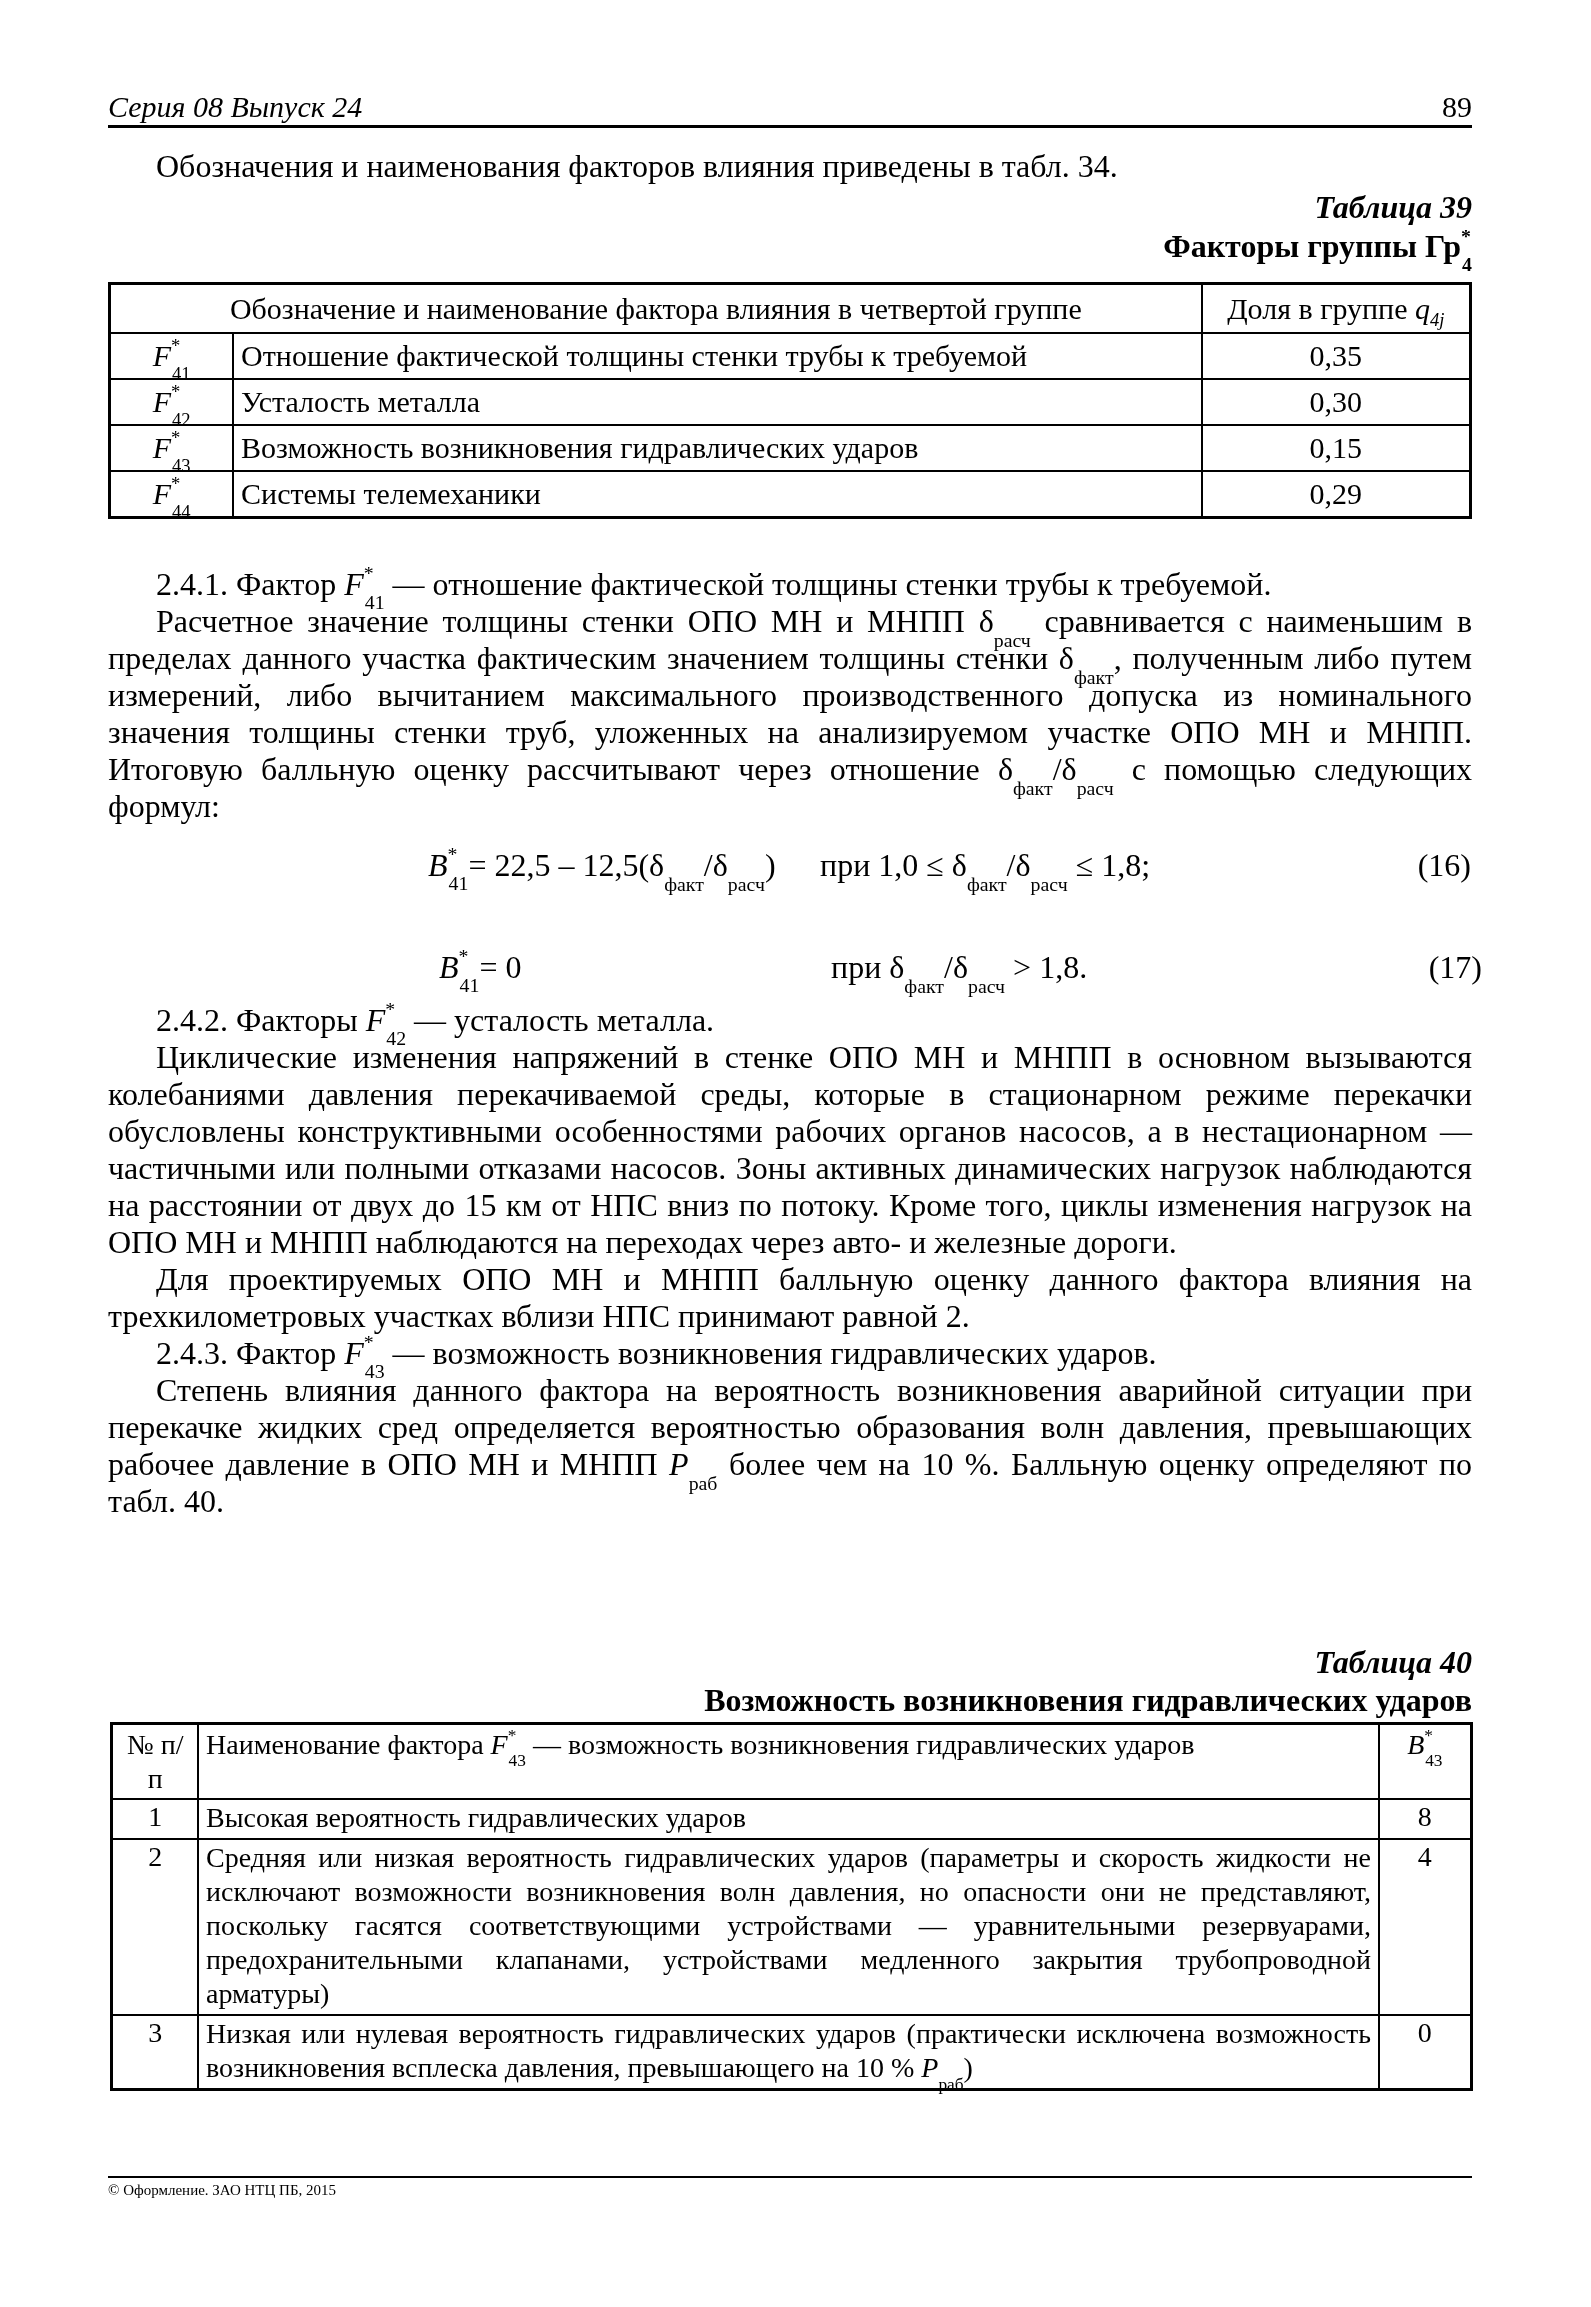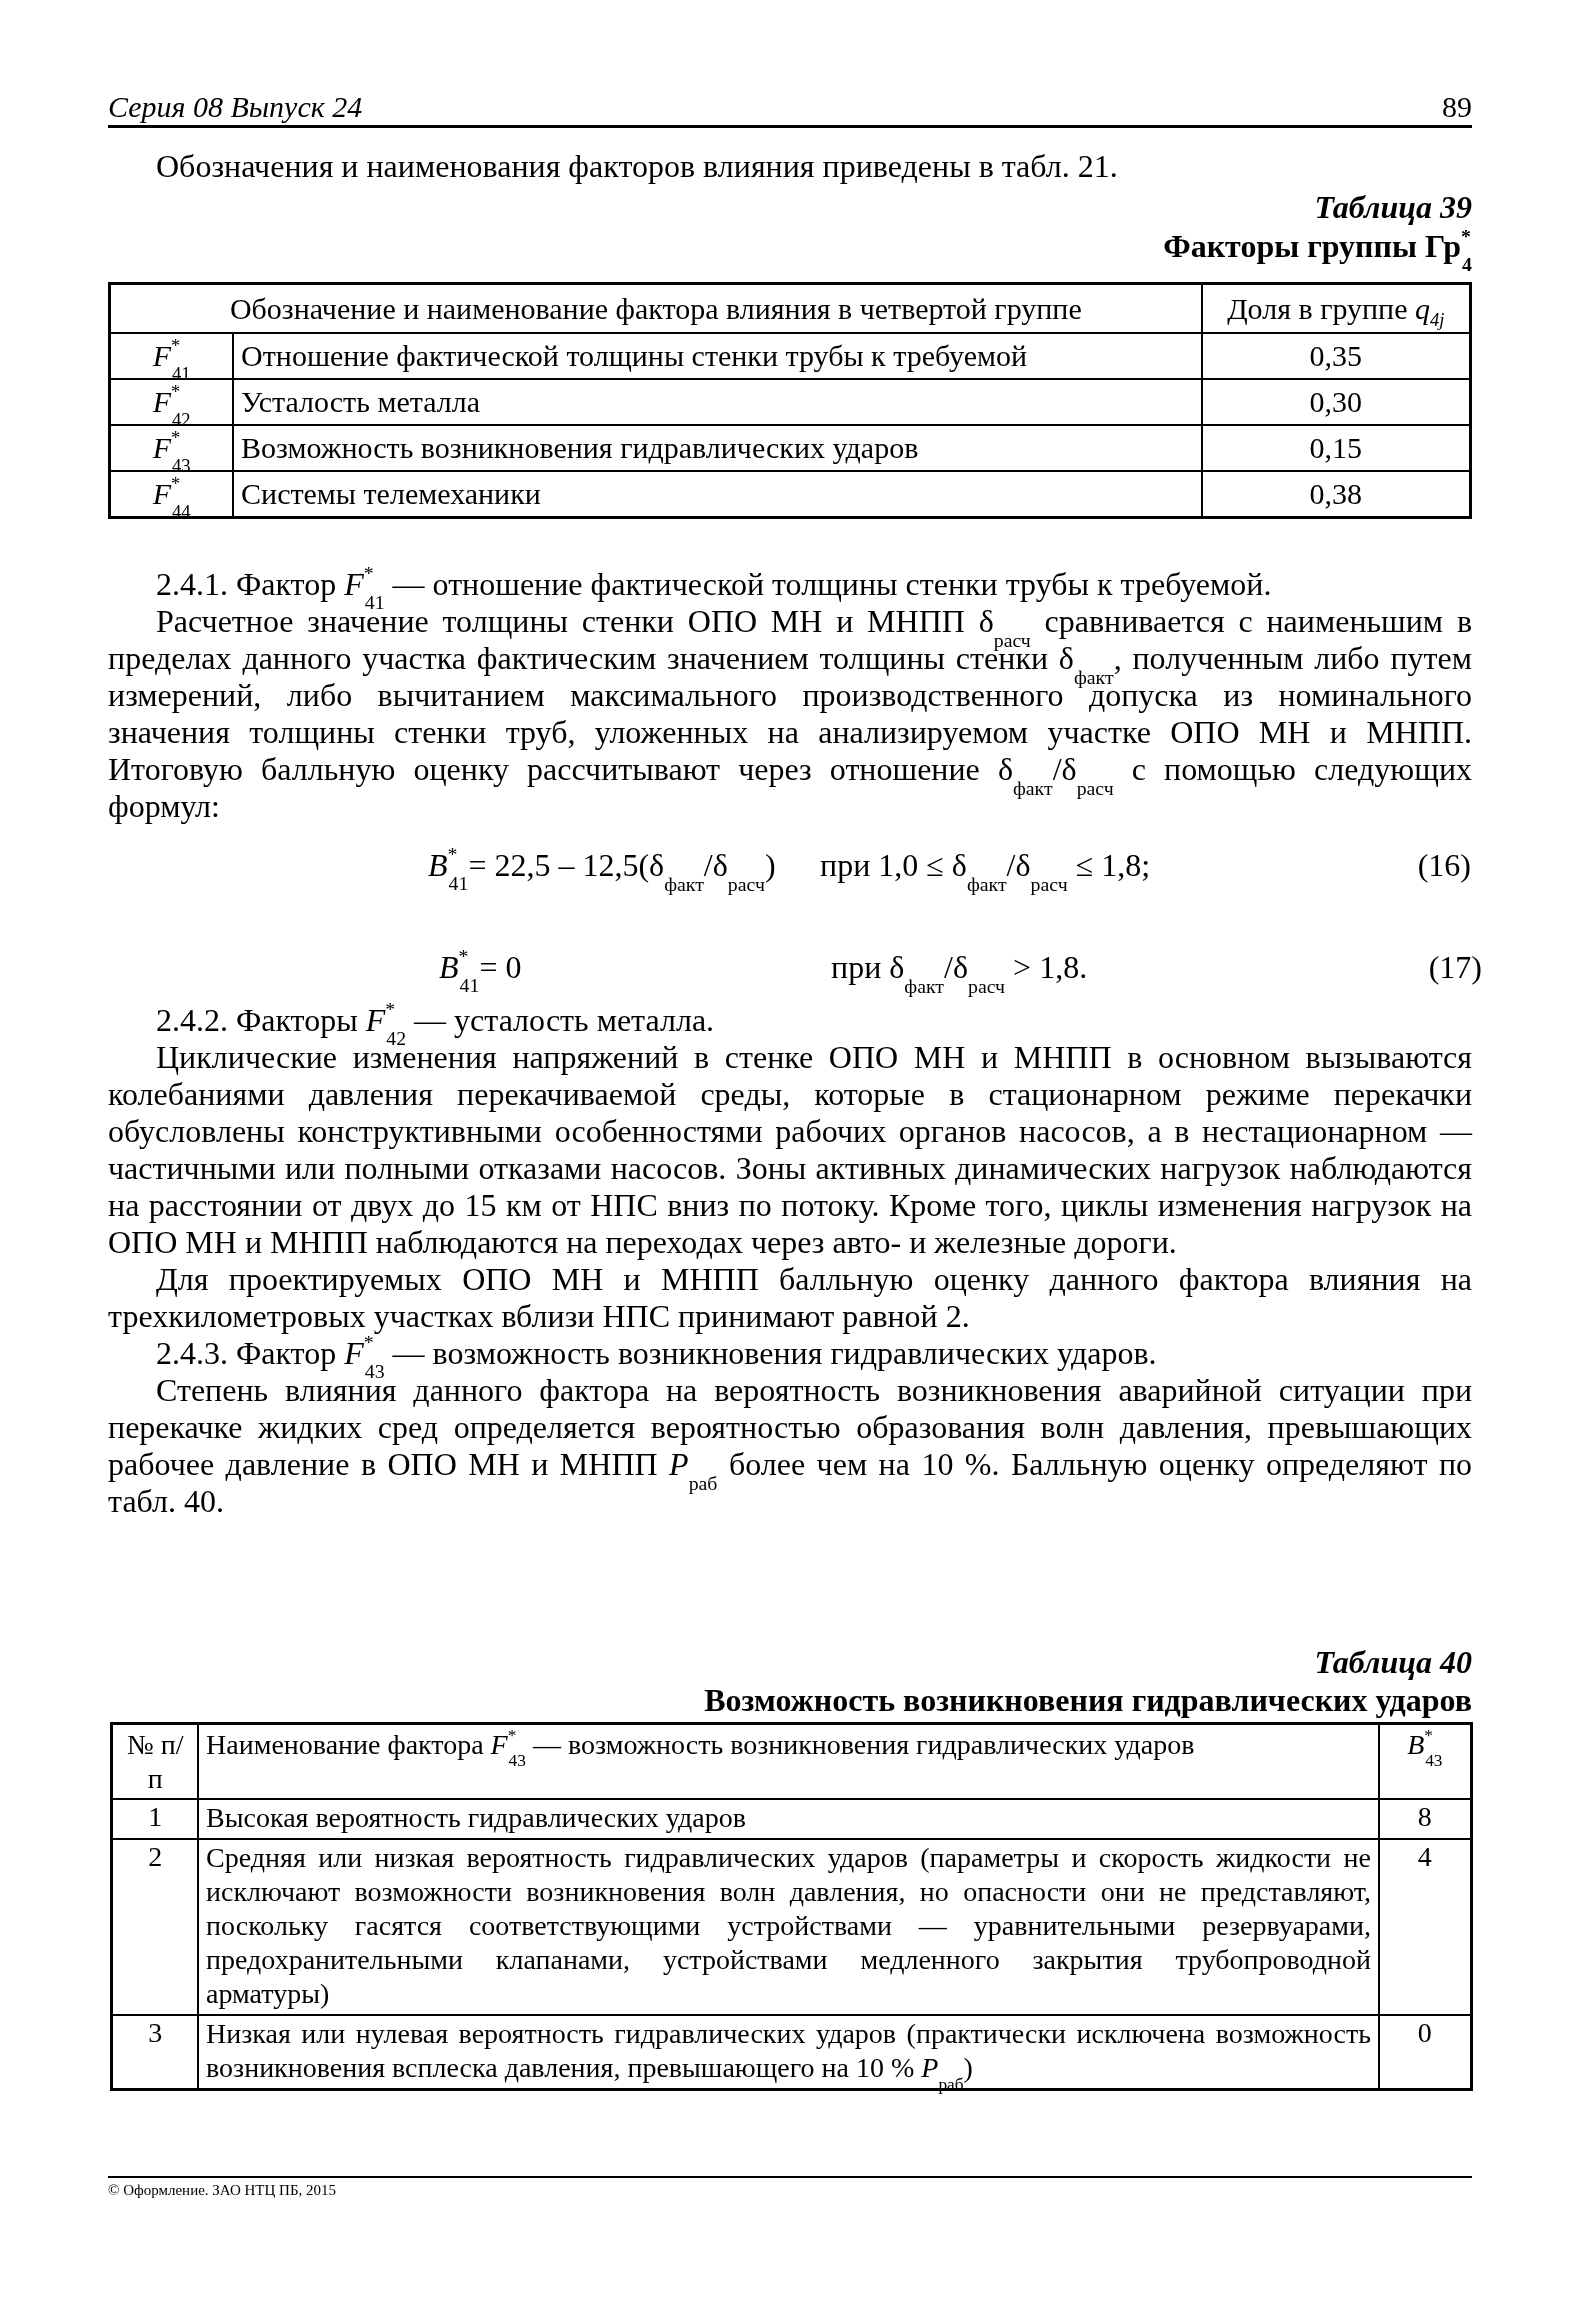--- a/index.html
+++ b/index.html
@@ -49,21 +49,21 @@
 </head>
 <body>
 
 <div id="run-header" class="abs">
   <span class="series">Серия 08 Выпуск 24</span>
   <span class="pageno">89</span>
 </div>
 <div class="rule" style="top:125px;height:2.7px;"></div>
 
 <div class="para" style="top:148px;">
-  <p>Обозначения и наименования факторов влияния приведены в табл. 21.</p>
+  <p>Обозначения и наименования факторов влияния приведены в табл. 34.</p>
 </div>
 
 <div class="tcap" style="top:189px;">Таблица 39</div>
 <div class="ttitle" style="top:228px;">
   <span>Факторы группы Гр</span><sup style="position:relative;top:-0.1em;">*</sup><sub style="position:relative;top:0.35em;margin-left:-0.45em;">4</sub>
 </div>
 
 <table id="t39" class="doc">
   <tbody>
       <tr>
@@ -81,21 +81,21 @@
     <td class="share">0,30</td>
   </tr>
   <tr>
     <td class="code"><span class="fsym"><i class="v">F</i><sup>*</sup><sub>43</sub></span></td>
     <td>Возможность возникновения гидравлических ударов</td>
     <td class="share">0,15</td>
   </tr>
   <tr>
     <td class="code"><span class="fsym"><i class="v">F</i><sup>*</sup><sub>44</sub></span></td>
     <td>Системы телемеханики</td>
-    <td class="share">0,38</td>
+    <td class="share">0,29</td>
   </tr>
 </tbody>
   </table>
 
 <div class="para" style="top:566px;">
   <p><span>2.4.1. Фактор </span><span class="fsym"><i class="v">F</i><sup>*</sup><sub>41</sub></span><span> — отношение фактической толщины стенки трубы к требуемой.</span></p>
   <p class="lastline-left"><span>Расчетное значение толщины стенки ОПО МН и МНПП δ</span><sub style="position:relative;top:0.4em;">расч</sub><span> сравнивается с наименьшим в пределах данного участка фактическим значением толщины стенки δ</span><sub style="position:relative;top:0.4em;">факт</sub><span>, полученным либо путем измерений, либо вычитанием максимального производственного допуска из номинального значения толщины стенки труб, уложенных на анализируемом участке ОПО МН и МНПП. Итоговую балльную оценку рассчитывают через отношение δ</span><sub style="position:relative;top:0.4em;">факт</sub><span>/δ</span><sub style="position:relative;top:0.4em;">расч</sub><span> с помощью следующих формул:</span></p>
 </div>
 
 <div class="formula" style="left:428px; top:847px; width:1043px;">

